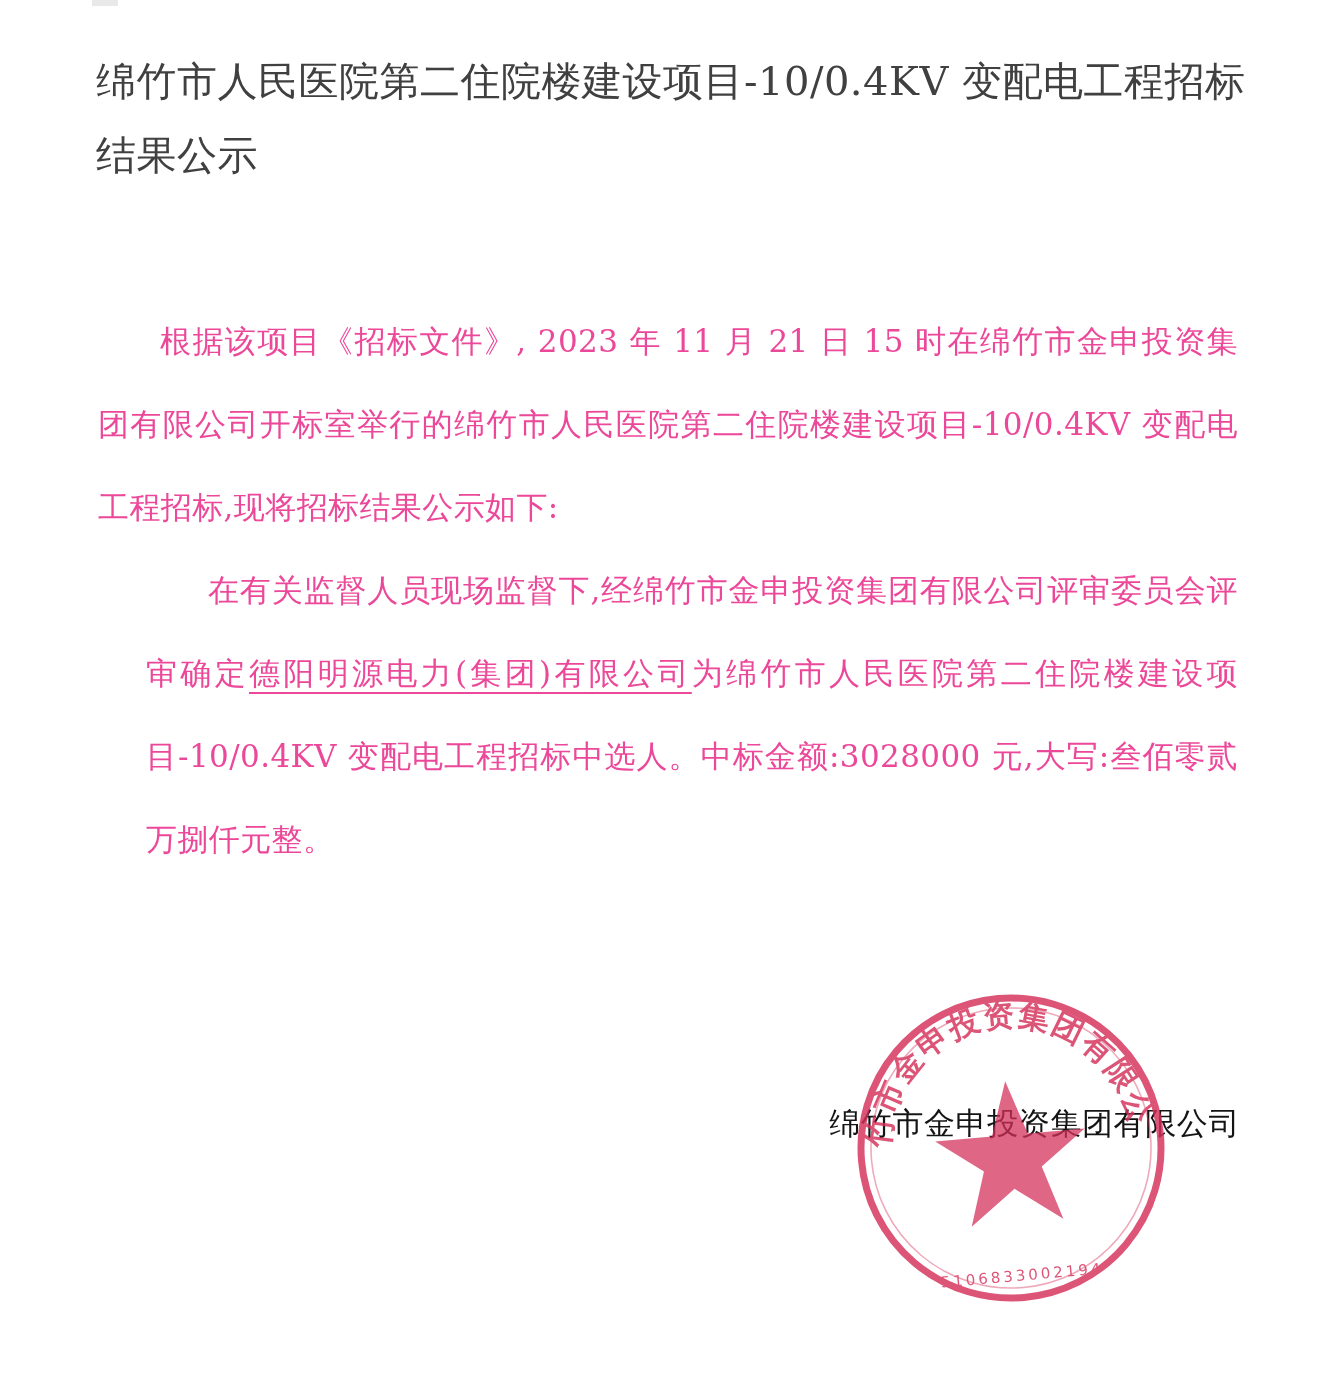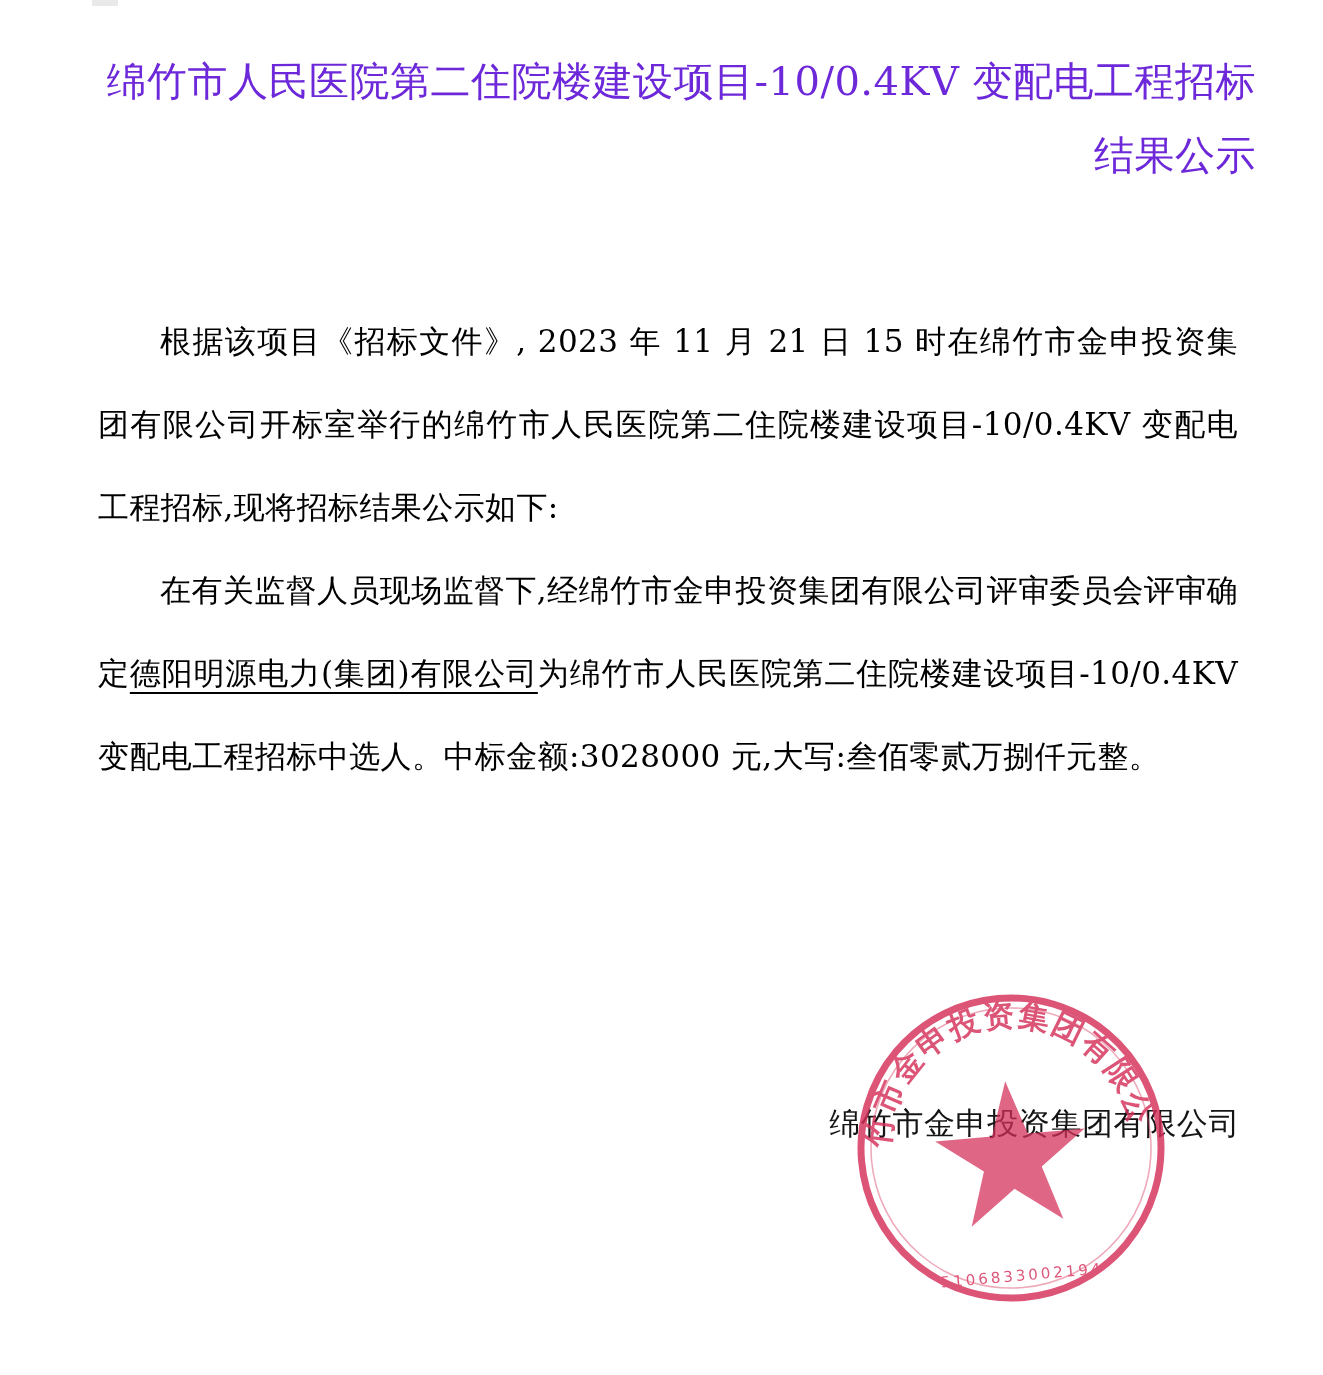--- a/index.html
+++ b/index.html
@@ -32,47 +32,47 @@
   .page {
     position: absolute;
     inset: 0;
   }
 
   .doc-title {
     position: absolute;
     top: 44px;
     left: 96px;
     width: 1160px;
-    text-align: right;
+    text-align: left;
     font-size: 40px;
     line-height: 74px;
     letter-spacing: 0.5px;
     font-weight: 500;
-    color: #6d28d9;
+    color: #404040;
     font-family: "DejaVu Serif", "Liberation Serif", serif;
   }
 
   .body-block {
     position: absolute;
     top: 300px;
     left: 98px;
     width: 1140px;
   }
 
   .para {
     font-size: 31px;
     line-height: 83px;
     text-align: justify;
     text-justify: inter-character;
     text-indent: 62px;
     margin: 0;
     letter-spacing: 0.4px;
-    color: #000000;
+    color: #ec4899;
   }
-  .para + .para { margin-top: 0; }
+  .para + .para { margin-top: 0; margin-left: 48px; }
 
   .winner {
     text-decoration: underline;
     text-underline-offset: 8px;
     text-decoration-thickness: 2px;
   }
 
   .signature {
     position: absolute;
     top: 1085px;

